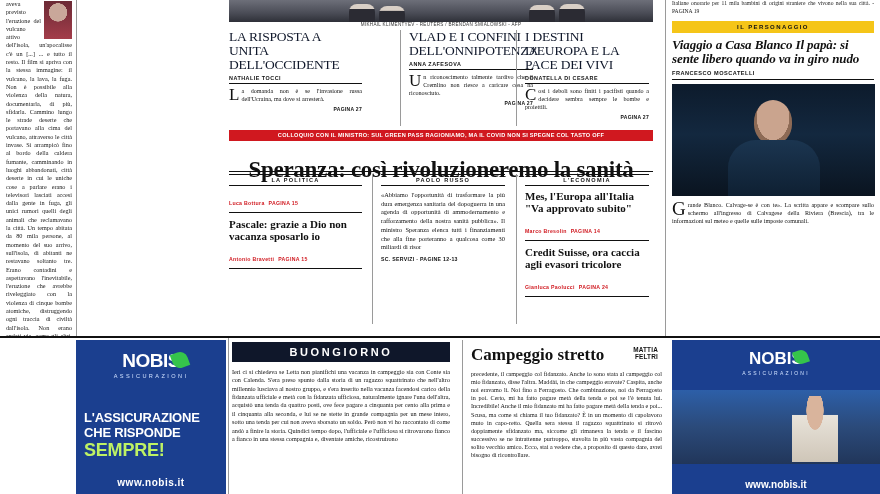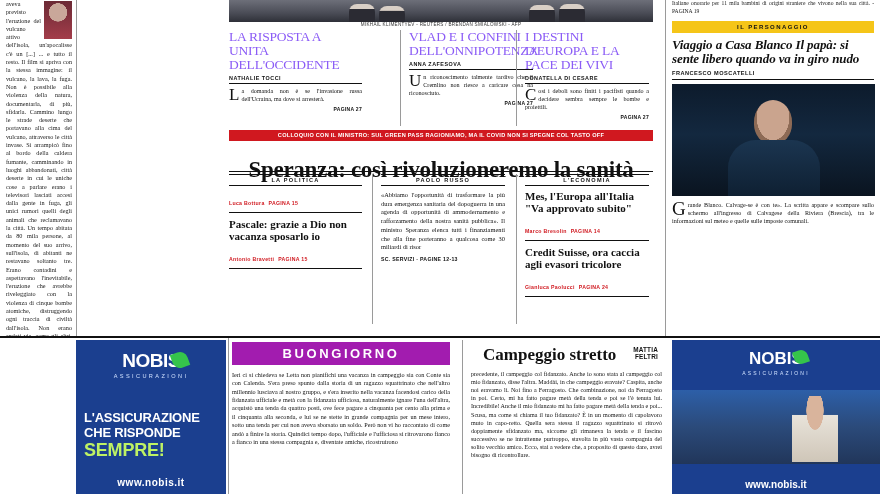--- a/index.html
+++ b/index.html
@@ -87,21 +87,21 @@
   .ed-col.c1 { left: 0; }
   .ed-col.c2 { left: 143px; border-left: 1px solid #9a9a9a; padding-left: 8px; margin-left: 28px; }
   .ed-col.c3 { left: 287px; border-left: 1px solid #9a9a9a; padding-left: 8px; }
   .ed-title {
     font-family: "Liberation Serif", serif;
     font-size: 13.5px;
     line-height: 1.04;
     font-weight: normal;
     letter-spacing: -0.2px;
     margin: 0 0 3px 0;
-    color: #8b5cf6;
+    color: #0f172a;
   }
   .ed-author {
     font-family: "Liberation Sans", sans-serif;
     font-size: 5.4px;
     font-weight: bold;
     letter-spacing: .5px;
     margin: 3px 0 3px 0;
     border-bottom: 1px solid #111;
     padding-bottom: 2px;
   }
@@ -343,24 +343,24 @@
     transform: rotate(-20deg);
   }
 
   .buongiorno {
     position: absolute;
     left: 232px; top: 342px;
     width: 218px; height: 150px;
     box-sizing: border-box;
   }
   .bg-head {
-    background: #a21caf;
-    color: #fff;
-    font-family: "Liberation Sans", sans-serif;
-    font-size: 13px;
+    background: #0f172a;
+    color: #fff;
+    font-family: "Liberation Sans", sans-serif;
+    font-size: 11px;
     font-weight: bold;
     letter-spacing: 2.6px;
     text-align: center;
     padding: 4px 0;
   }
   .bg-body {
     font-size: 6.2px;
     line-height: 1.35;
     text-align: justify;
     margin-top: 6px;
@@ -370,21 +370,21 @@
     position: absolute;
     left: 462px; top: 340px;
     width: 200px; height: 154px;
     border-left: 1px solid #9a9a9a;
     padding-left: 8px;
     box-sizing: border-box;
   }
   .camp-title {
     font-size: 17px;
     line-height: 1.05;
-    margin: 6px 0 6px 12px;
+    margin: 6px 0 6px 0;
   }
   .camp-author {
     position: absolute;
     right: 4px; top: 6px;
     width: 40px;
     font-family: "Liberation Sans", sans-serif;
     font-size: 6.4px;
     font-weight: bold;
     line-height: 1.1;
     text-align: right;

